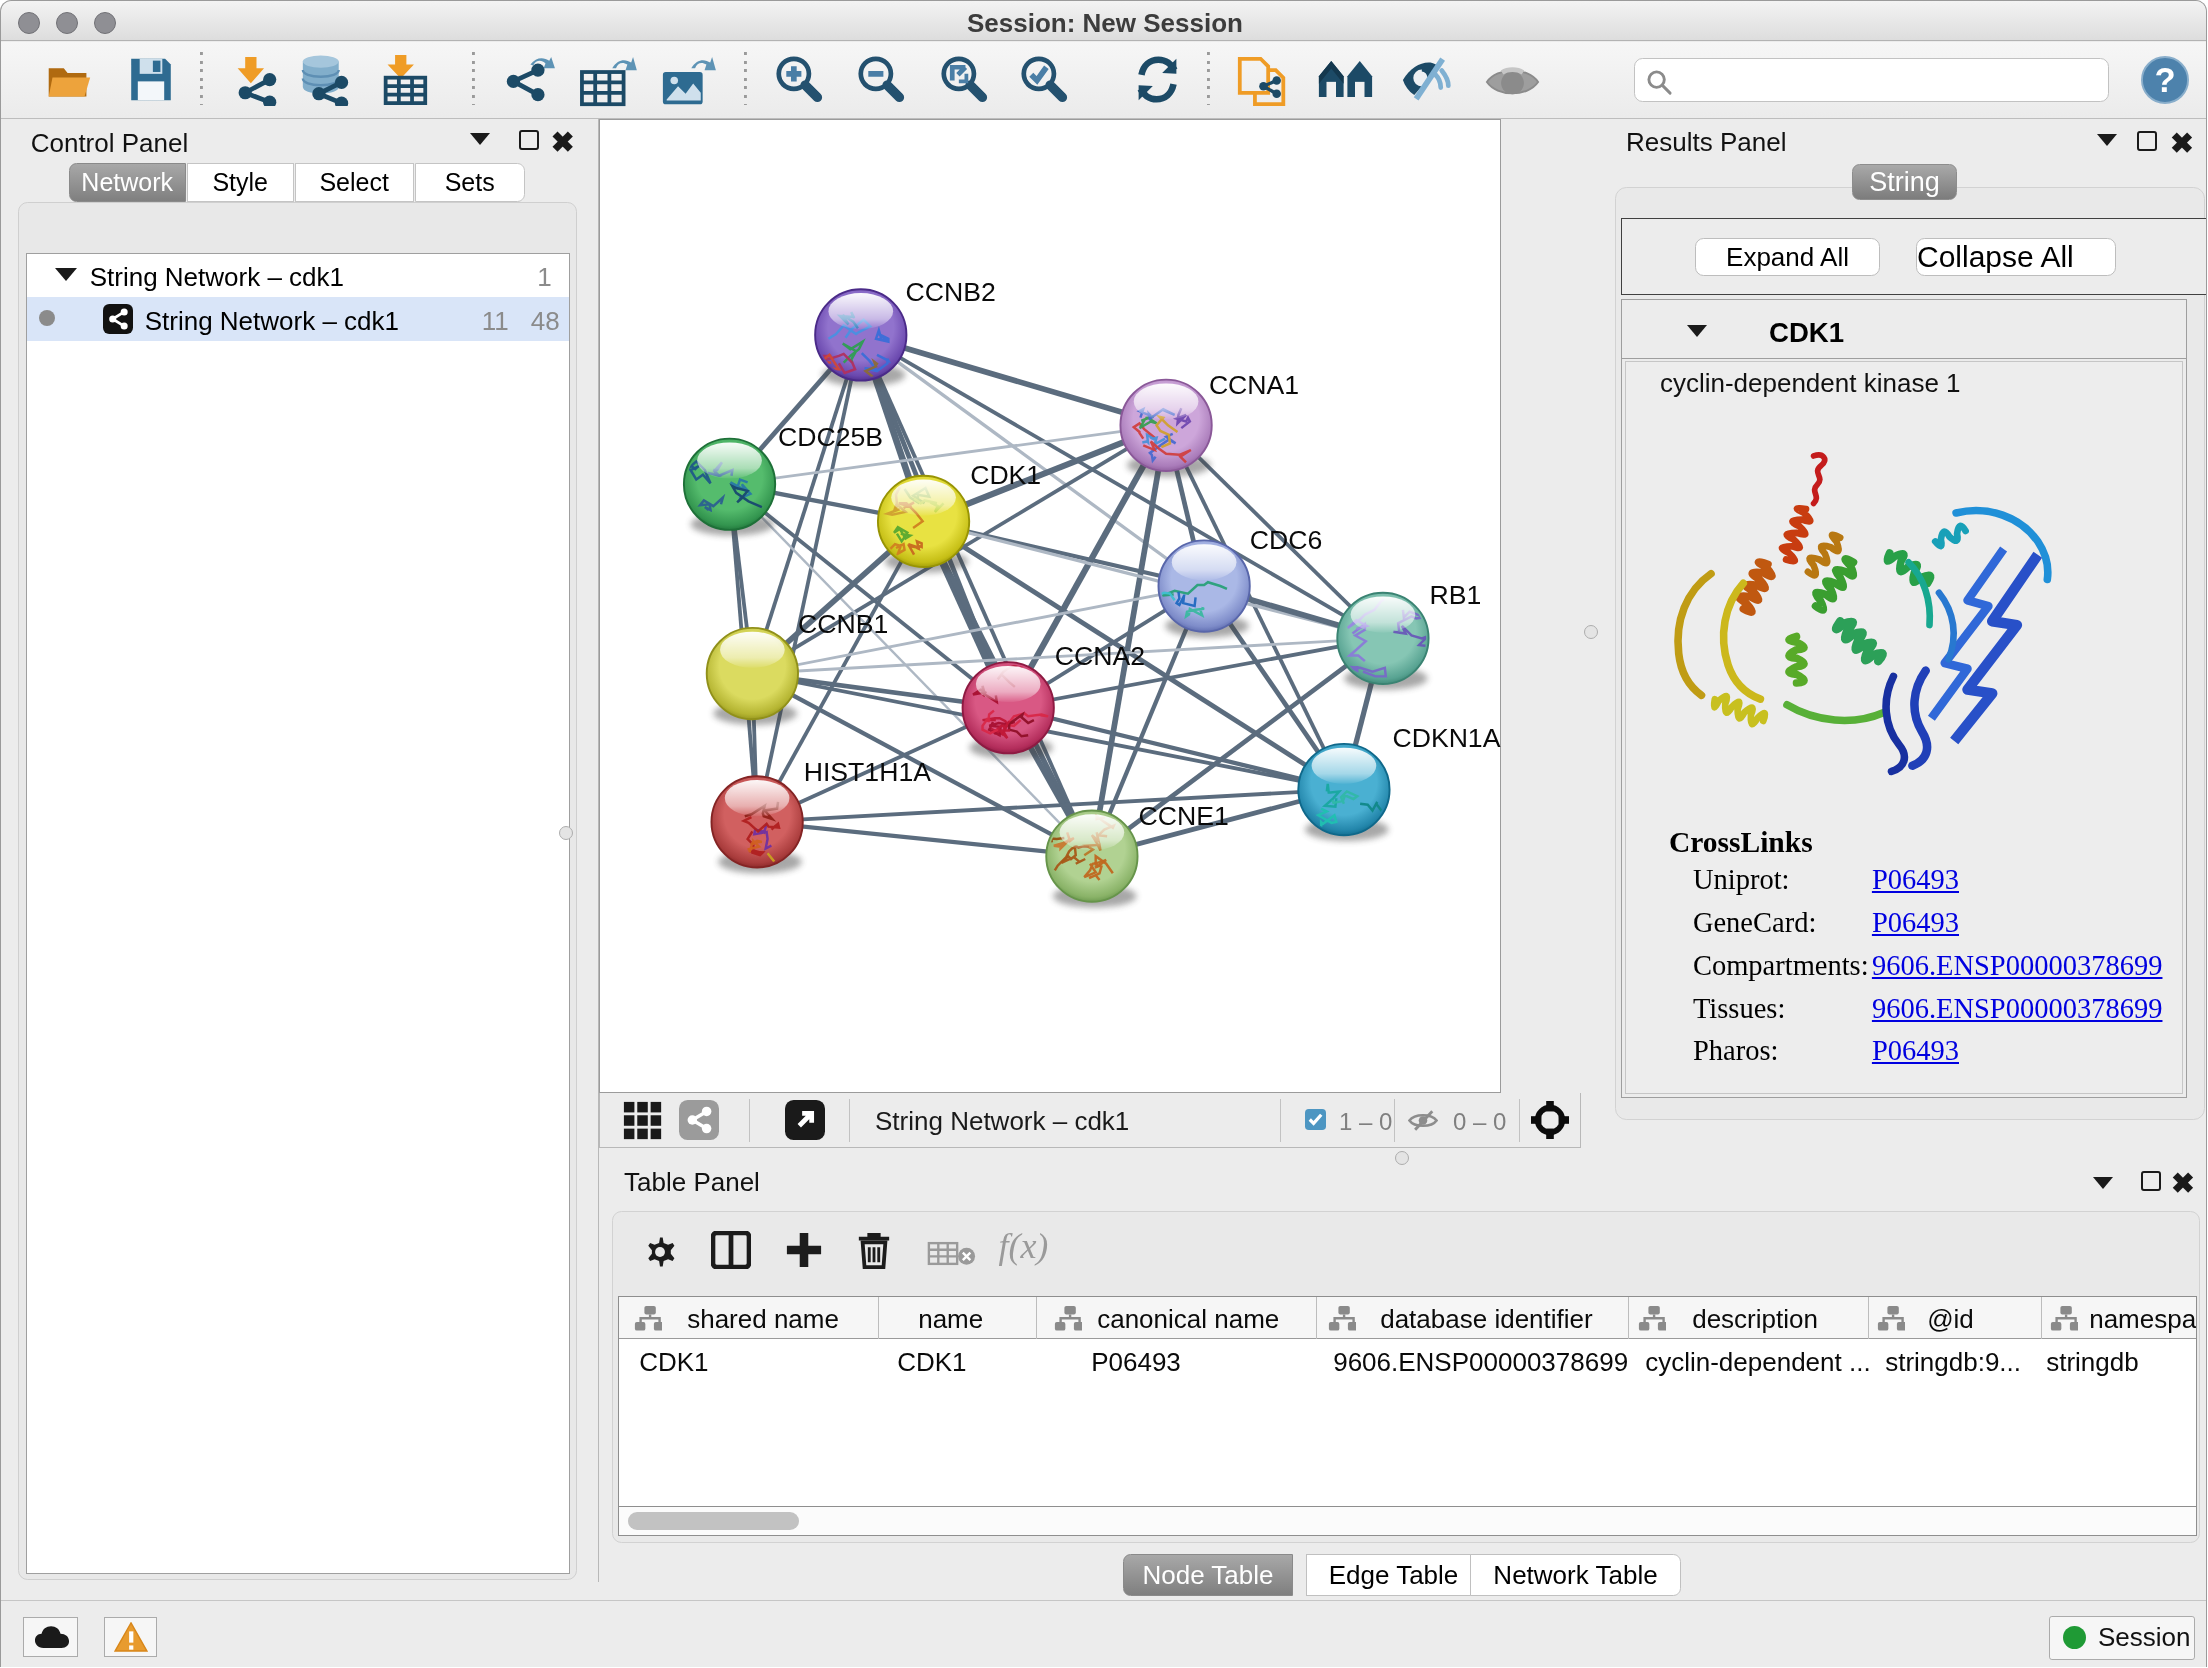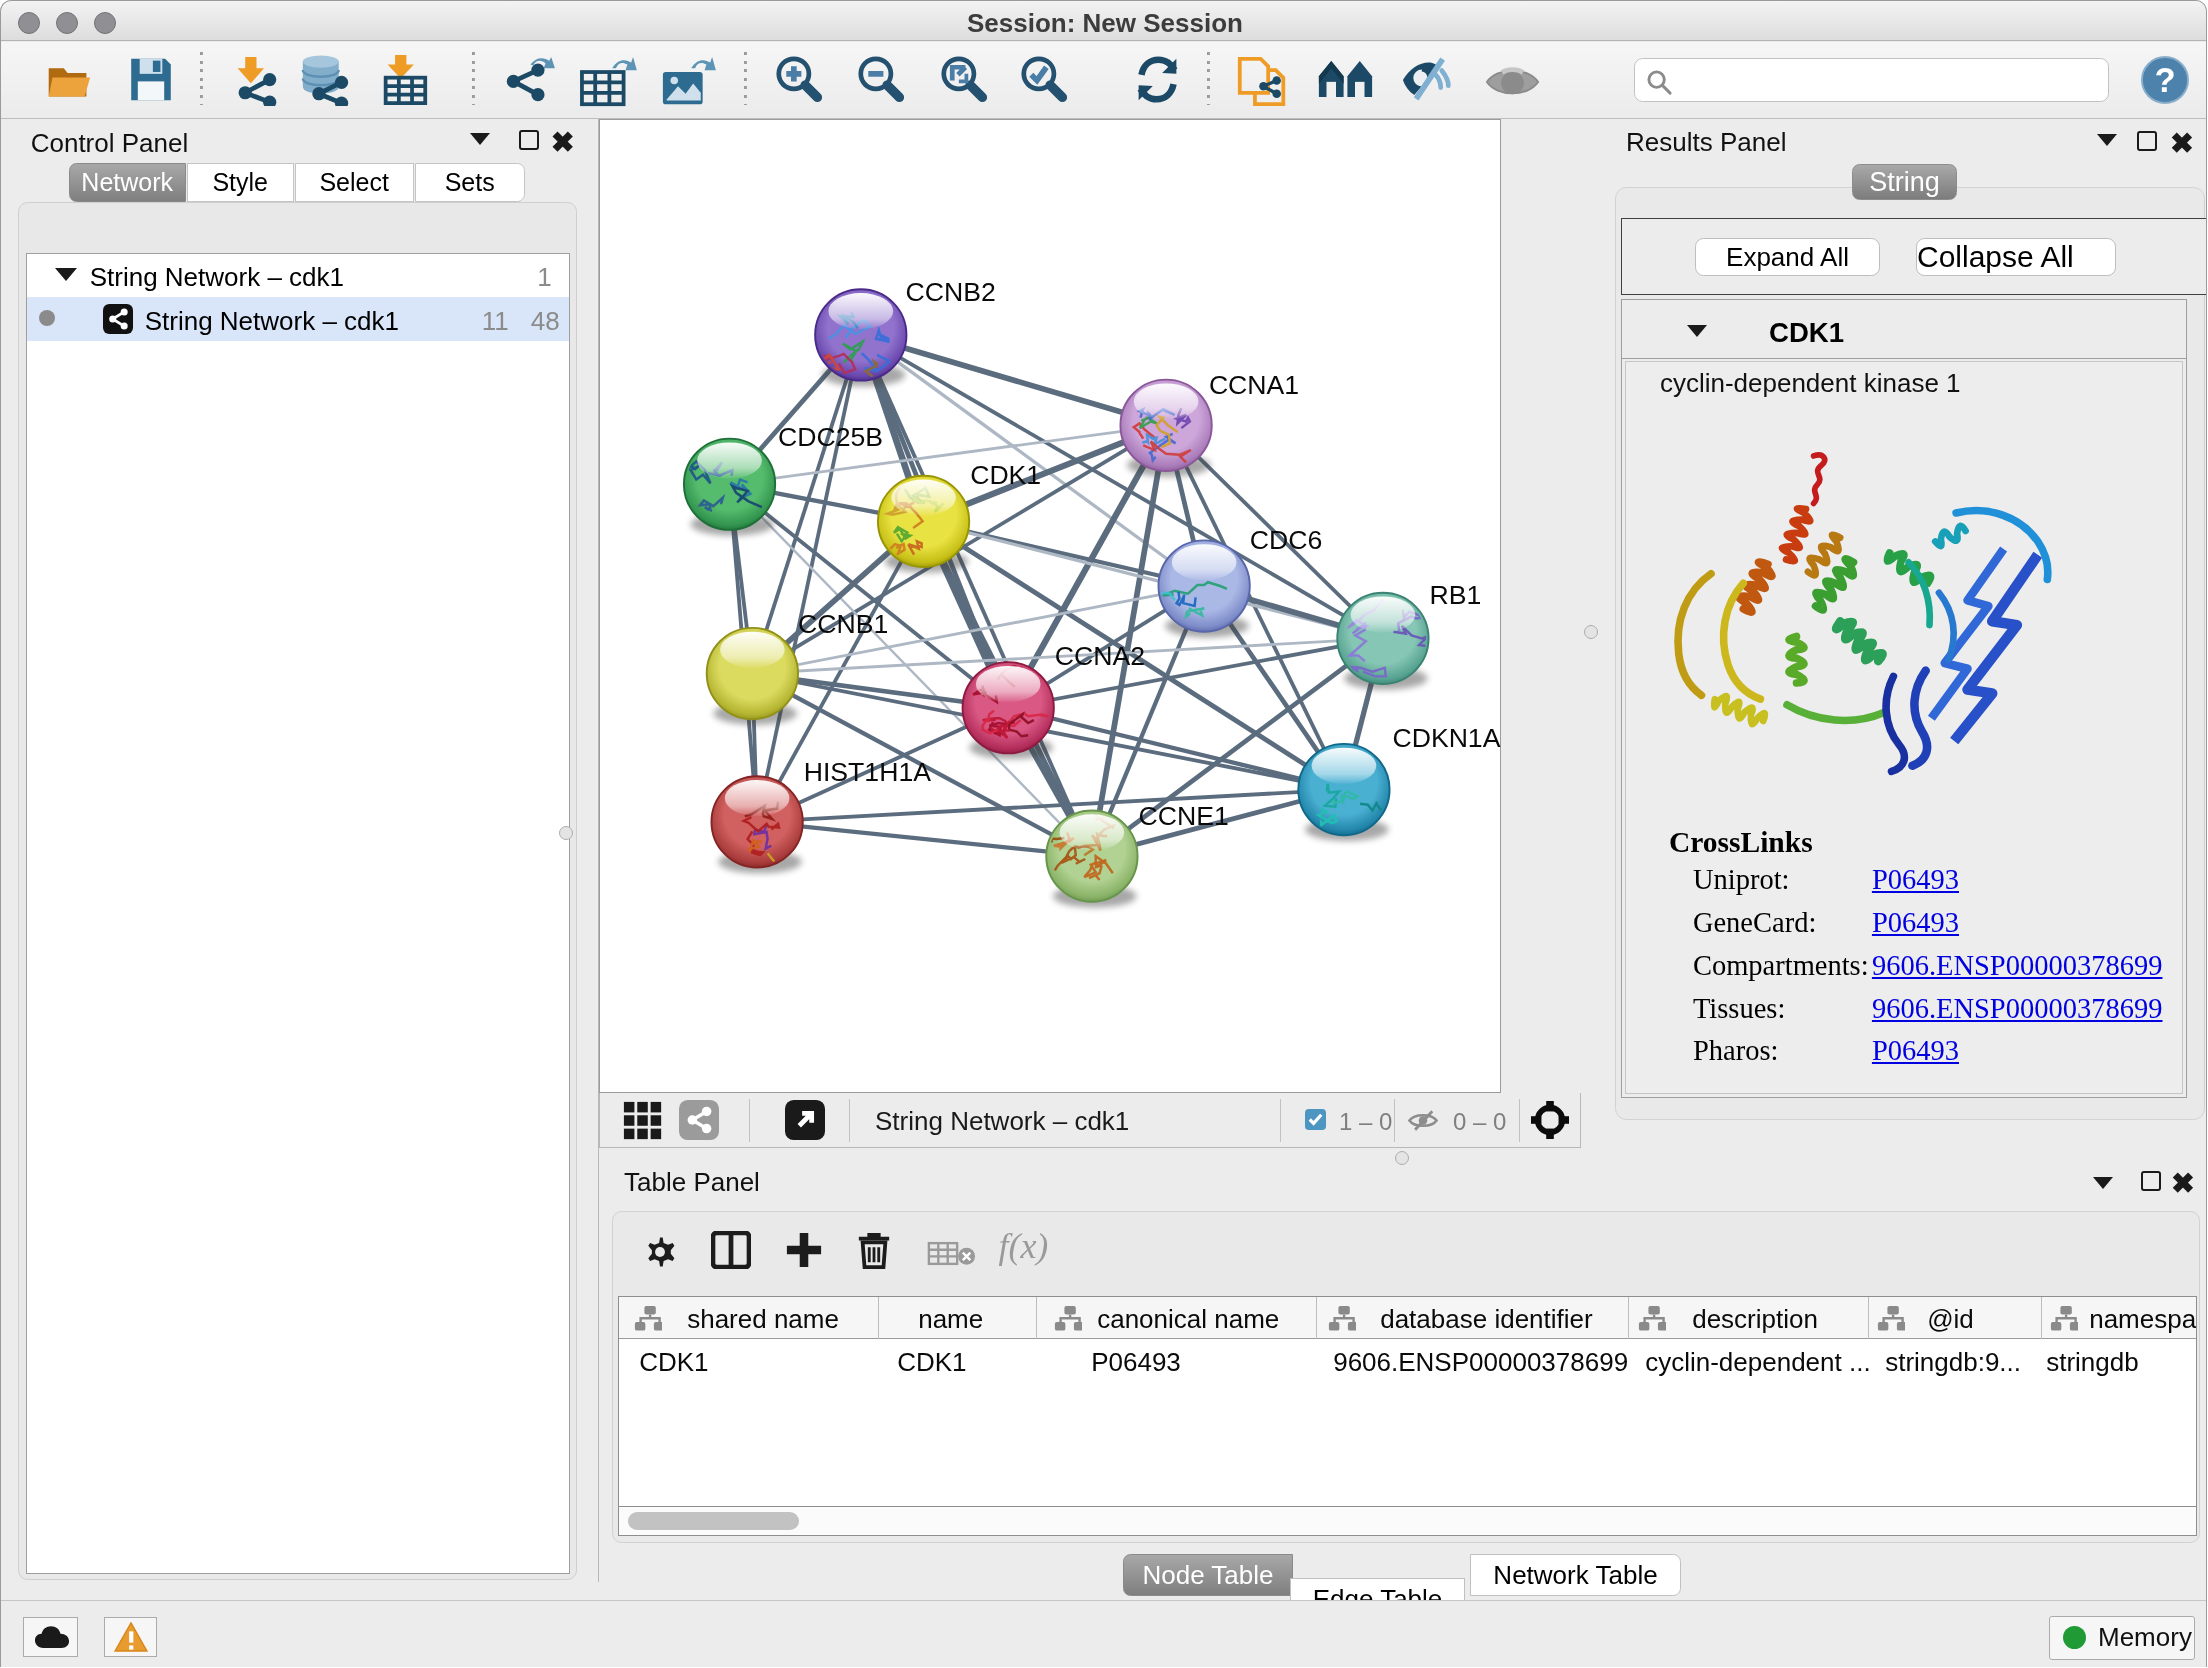--- a/index.html
+++ b/index.html
@@ -693,21 +693,21 @@
         <span class="dct" style="left:714px">9606.ENSP00000378699</span>
         <span class="dct" style="left:1026px">cyclin-dependent ...</span>
         <span class="dct" style="left:1266px">stringdb:9...</span>
         <span class="dct" style="left:1427px">stringdb</span>
       </div>
       <div style="position:absolute;left:4.8px;top:295px;width:1579px;height:28.5px;background:#fbfbfb;border:1px solid #8e8e8e;border-top:none;">
         <div style="position:absolute;left:8.6px;top:4.8px;width:171px;height:18px;border-radius:9.5px;background:#c2c2c2;"></div>
       </div>
     </div>
     <div class="ttab tsel" style="left:523px;border-radius:7.6px 0 0 7.6px;width:170px;">Node Table</div>
-    <div class="ttab" style="left:690px;width:175px;margin-top:24px;">Edge Table</div>
+    <div class="ttab" style="left:706px;width:175px;">Edge Table</div>
     <div class="ttab" style="left:870px;width:211px;border-radius:0 7.6px 7.6px 0;">Network Table</div>
   </div>
   <svg width="0" height="0">
       <defs>
         <g id="hic">
           <rect x="12" y="2" width="12" height="9" rx="2" fill="#8a8a8a"></rect>
           <rect x="2" y="19" width="11" height="9" rx="2" fill="#8a8a8a"></rect>
           <rect x="22" y="19" width="11" height="9" rx="2" fill="#8a8a8a"></rect>
           <path d="M18 11 L18 15 M8 19 L8 15 L28 15 L28 19" stroke="#8a8a8a" stroke-width="2.5" fill="none"></path>
         </g>
@@ -724,17 +724,17 @@
     </div>
     <div class="sbtn" style="left:103px;width:53px">
       <svg style="position:absolute;left:8.6px;top:3.8px" width="34" height="30" viewBox="0 0 36 32">
         <path d="M18 1 L35 31 L1 31 Z" fill="#e89b2e" stroke="#d8871a" stroke-width="1.5"></path>
         <rect x="16" y="10" width="4.5" height="12" fill="#fff"></rect>
         <rect x="16" y="25" width="4.5" height="4.5" fill="#fff"></rect>
       </svg>
     </div>
     <div class="sbtn" style="left:2048px;width:146px;top:15px;height:44px;border-radius:2.9px;">
       <span style="position:absolute;left:13.3px;top:8.6px;width:23px;height:23px;border-radius:50%;background:#1f9a35;"></span>
-      <span style="position:absolute;left:48px;top:4.8px;font-size:26px;color:#111;">Memory</span>
+      <span style="position:absolute;left:48px;top:4.8px;font-size:26px;color:#111;">Session</span>
     </div>
   </div>
 </div>
 
 
 </body></html>

